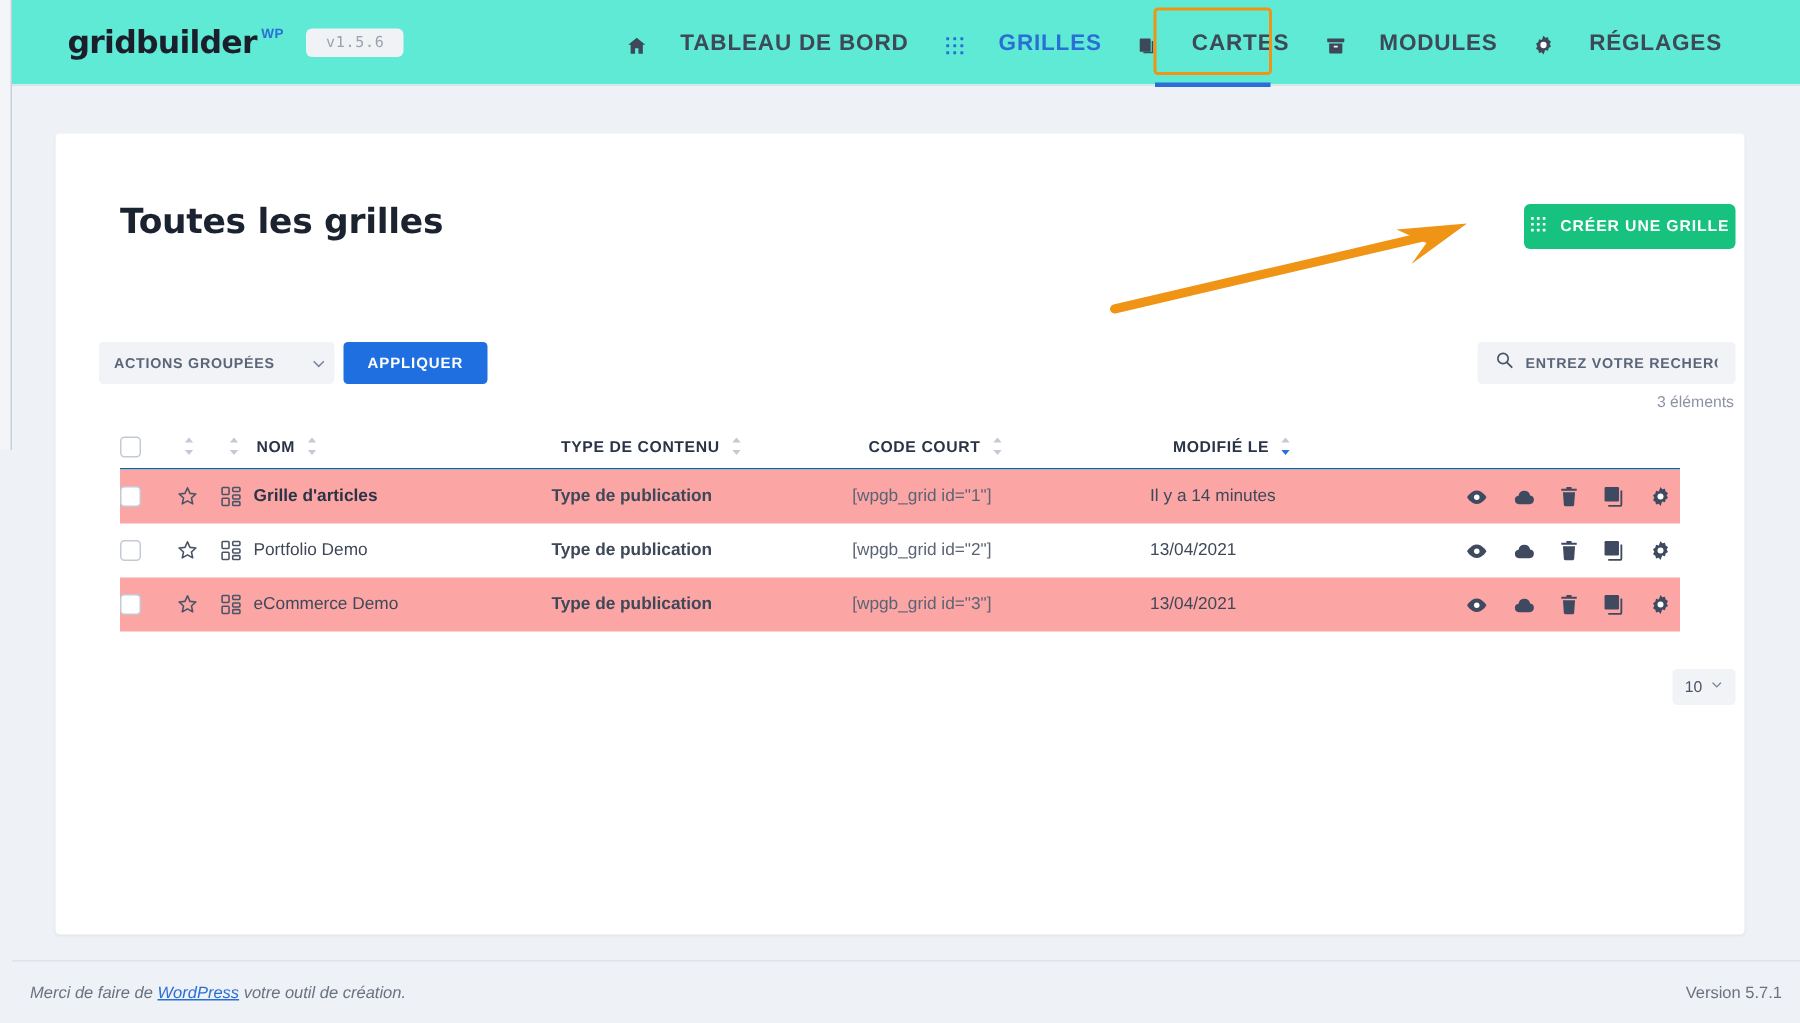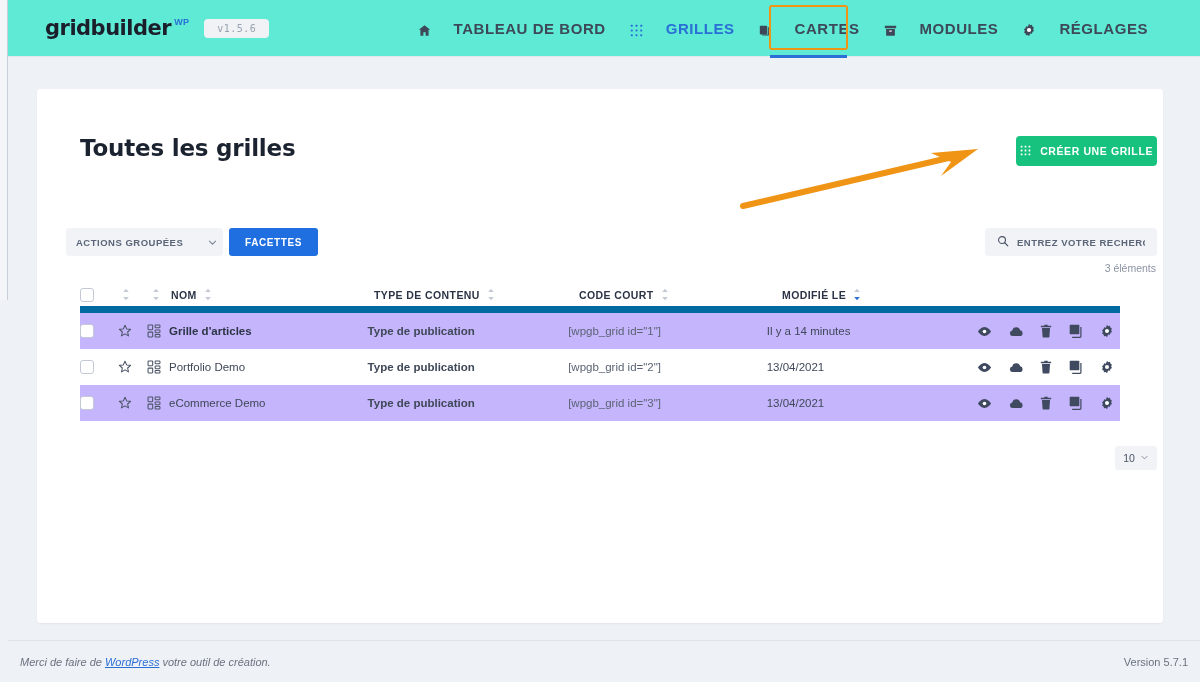--- a/index.html
+++ b/index.html
@@ -125,27 +125,27 @@
   .search-ph::placeholder { color: #5a6578; opacity: 1; }
   .count-items {
     position: absolute; right: 7px; top: 173px;
     font-size: 10.5px; color: #8b93a3;
   }
 
   
   .table { position: absolute; left: 43px; top: 194px; width: 1040px; }
   .thead {
     display: flex; align-items: center; height: 30px;
-    border-bottom: 7px solid #0369a1;
+    border-bottom: 1px solid #0369a1;
   }
   .trow {
     display: flex; align-items: center; height: 36px;
     font-size: 11.5px; color: #3f4858;
   }
-  .trow.alt { background: #c4b5fd; }
+  .trow.alt { background: #fca5a5; }
   .c-check { width: 31px; display: flex; align-items: center; }
   .c-sort1 { width: 30px; display: flex; align-items: center; justify-content: center; }
   .c-sort2 { width: 30px; display: flex; align-items: center; justify-content: center; }
   .c-name { width: 203px; display: flex; align-items: center; }
   .c-type { width: 205px; font-weight: bold; }
   .c-code { width: 203px; }
   .c-mod  { width: 215px; }
   .c-act  { flex: 1; display: flex; align-items: center; justify-content: flex-end; gap: 17px; padding-right: 6px; }
 
   .th {
@@ -294,21 +294,21 @@
 
     <div class="bulk-row">
       <select class="select-bulk">
         <option>ACTIONS GROUPÉES</option>
       </select>
       <div class="bulk-chev">
         <svg width="11" height="11" viewBox="0 0 16 16">
             <path d="M3.5 6 8 10.5 12.5 6" stroke="#7b8598" stroke-width="1.5" fill="none" stroke-linecap="round"></path>
           </svg>
       </div>
-      <button class="btn-apply">FACETTES</button>
+      <button class="btn-apply">APPLIQUER</button>
     </div>
 
     <div class="search-box">
       <span>
         <svg width="12" height="12" viewBox="0 0 16 16">
           <circle cx="6.7" cy="6.7" r="4.6" stroke="#4a5466" stroke-width="1.5" fill="none"></circle>
           <path d="M10.3 10.3 14.4 14.4" stroke="#4a5466" stroke-width="1.6" stroke-linecap="round"></path>
         </svg>
       </span>
       <input class="search-ph" value="" placeholder="ENTREZ VOTRE RECHERCHE" style="">

